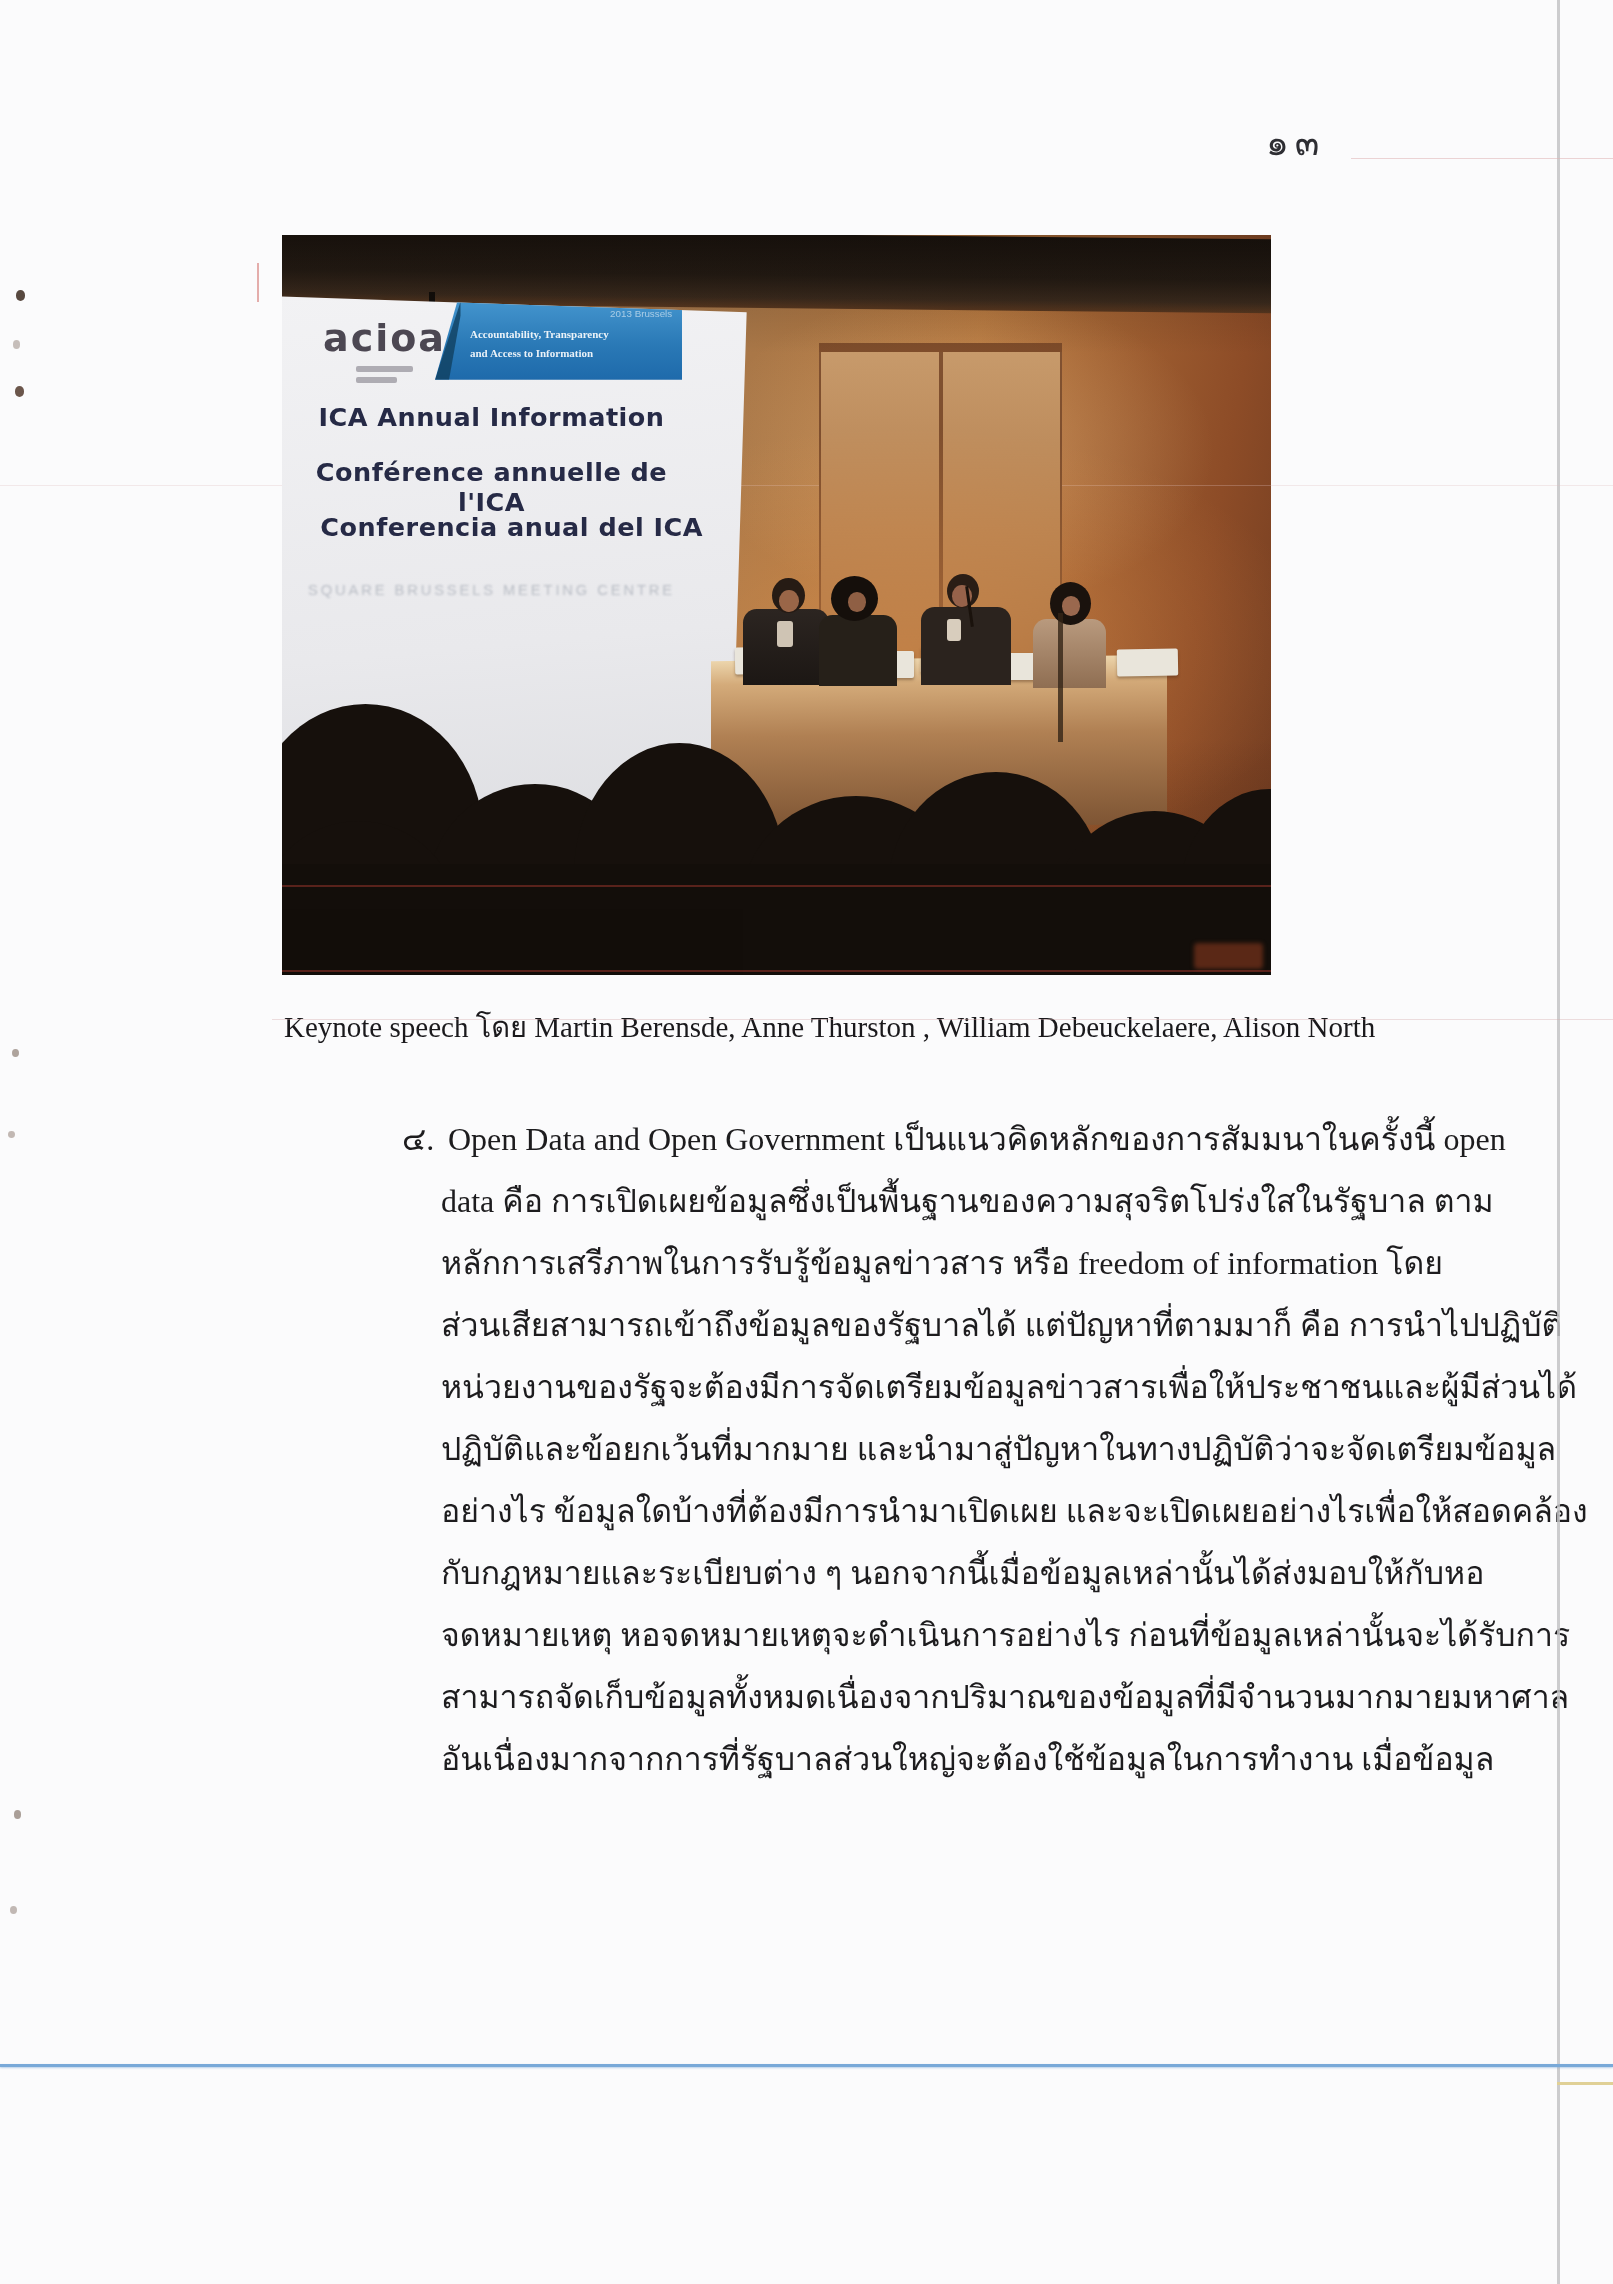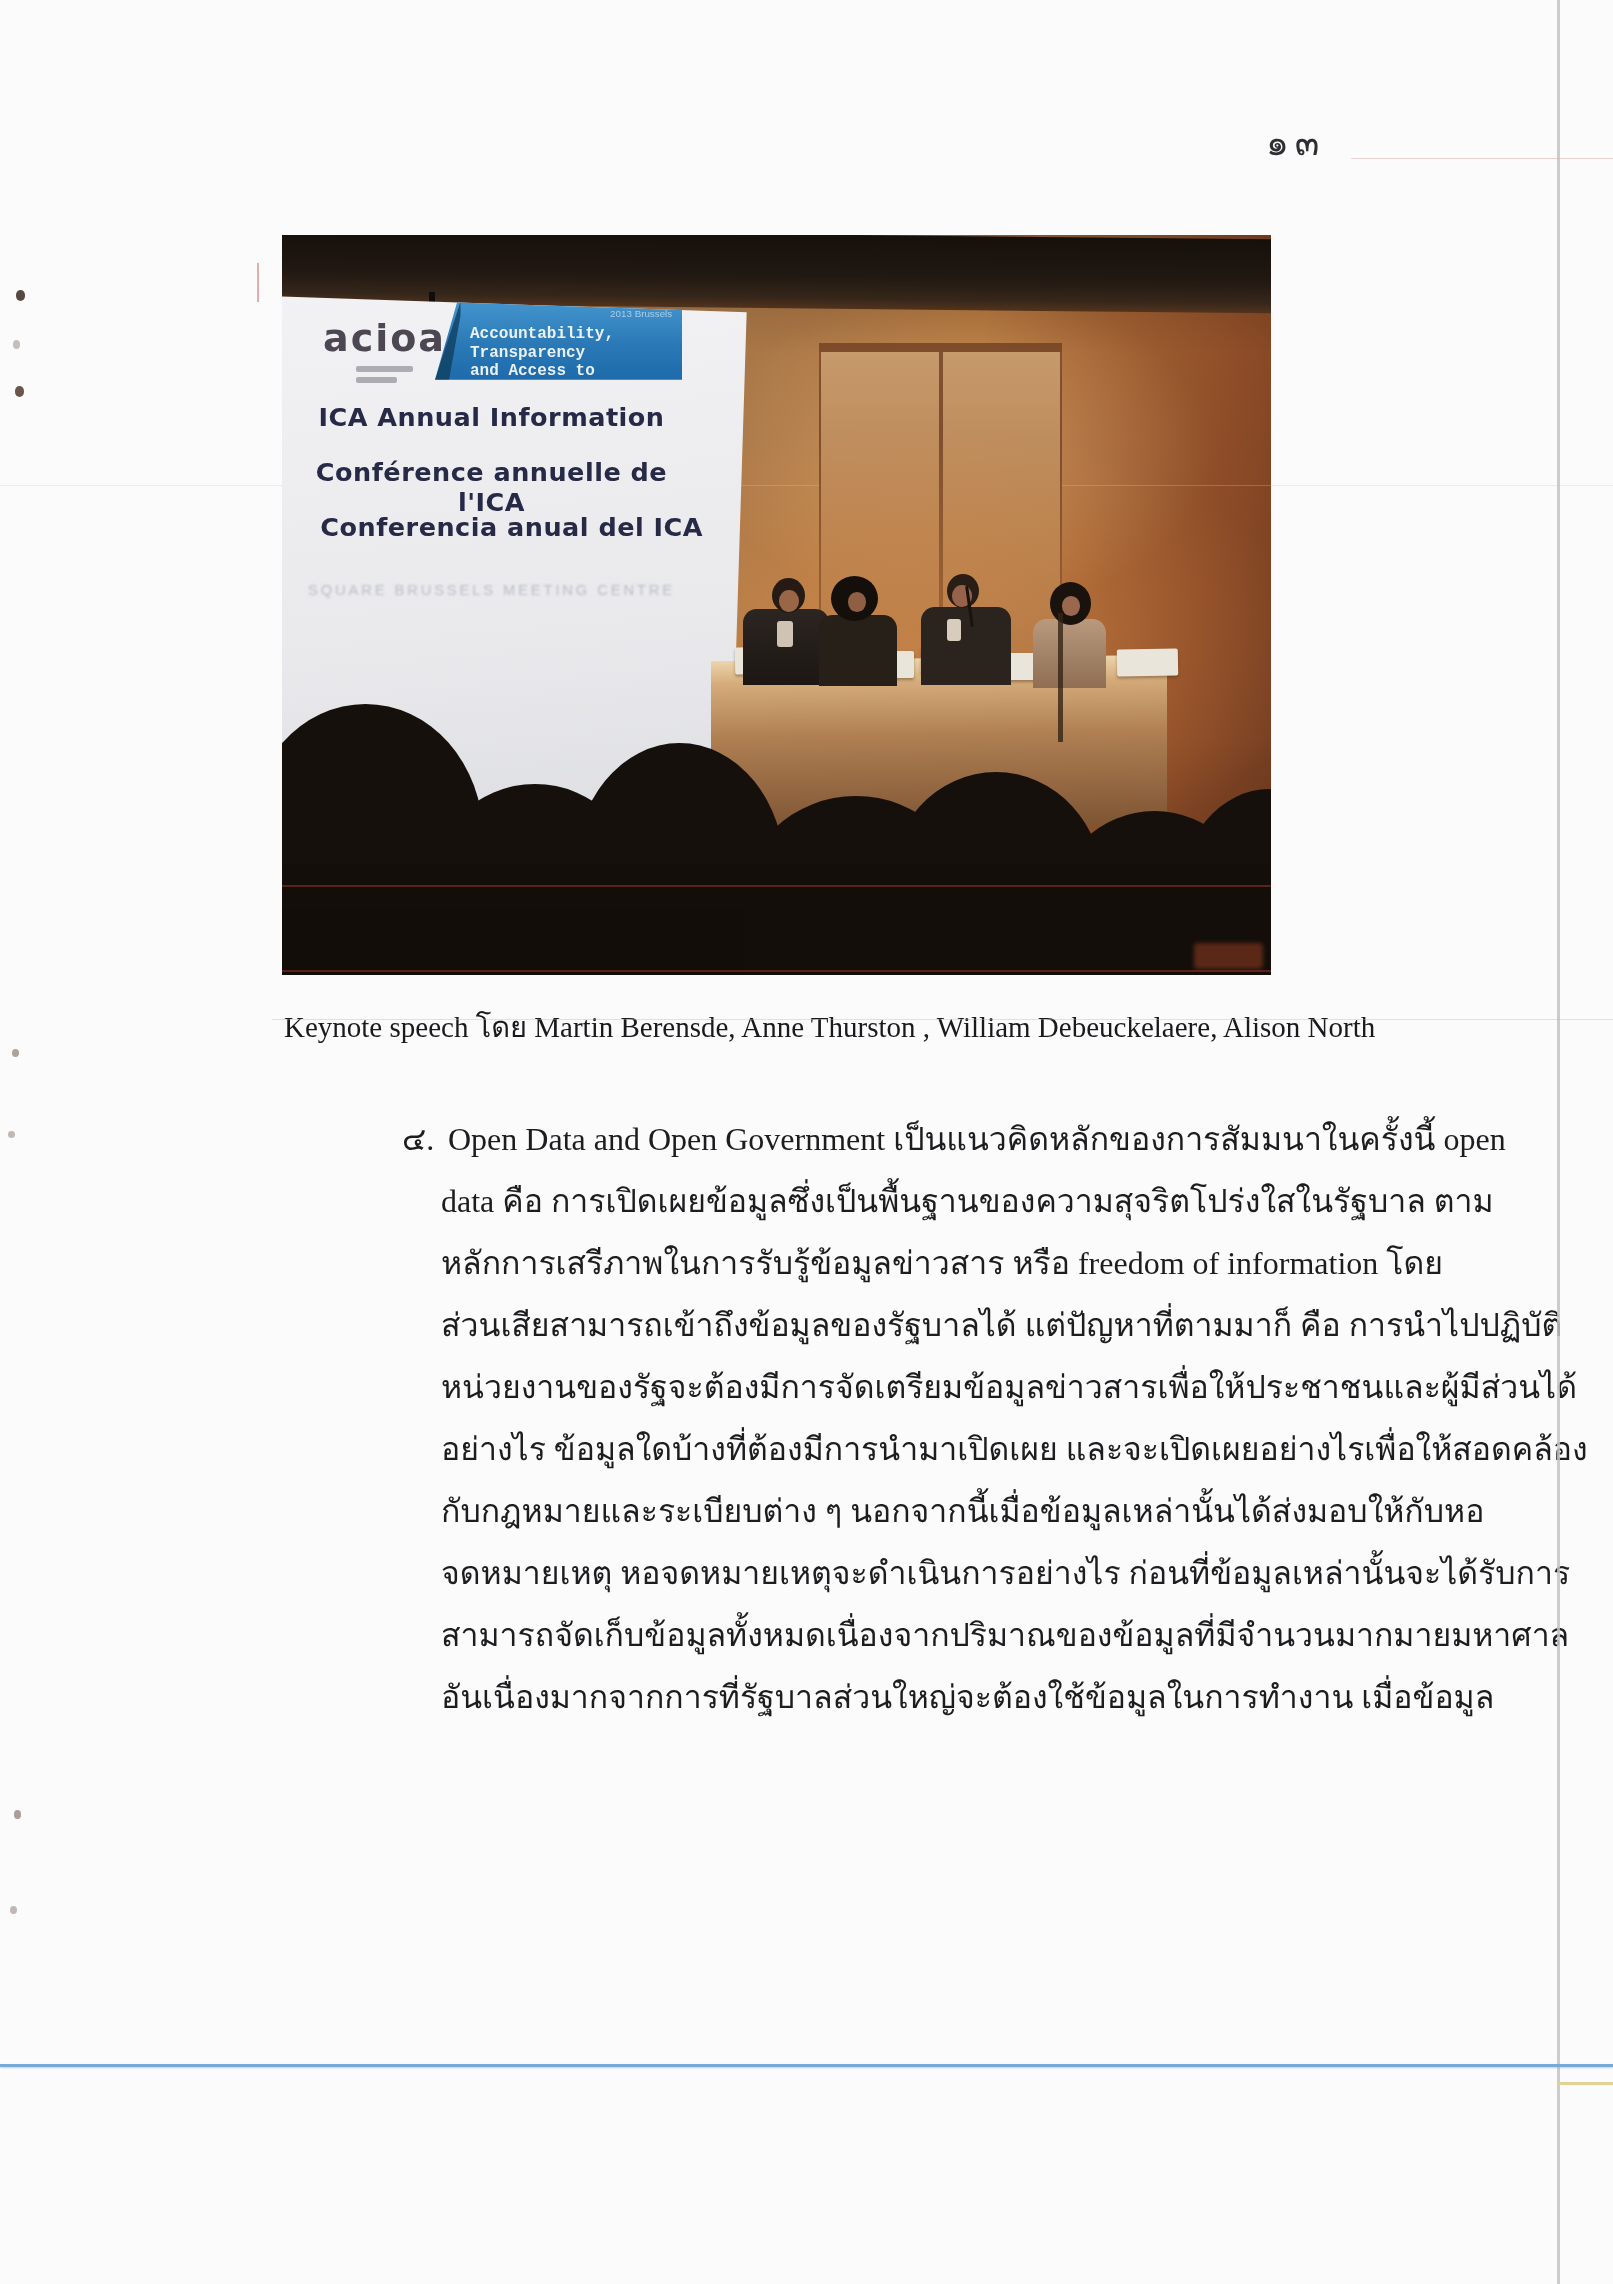--- a/index.html
+++ b/index.html
@@ -55,22 +55,22 @@
   .logo-subtext .bar{height:5.9px;background:#8a8790;opacity:.65;margin-bottom:4.9px;border-radius:2px;}
   .logo-subtext .b1{width:57px;}
   .logo-subtext .b2{width:41px;}
   .banner{position:absolute;left:155px;top:11.8px;width:247px;height:78px;
     background:linear-gradient(180deg,#4394cd 0%,#2a79b6 55%,#1e6aab 100%);
     clip-path:polygon(9% 0, 100% 0, 100% 100%, 0 100%);}
   .banner-edge{position:absolute;left:0;top:0;width:25.5px;height:100%;background:#10405f;
     clip-path:polygon(100% 0, 0 100%, 55% 100%, 100% 18%);opacity:.8;}
   .banner-top-text{position:absolute;right:9.8px;top:5.9px;font-family:"Liberation Sans",sans-serif;
     font-size:9.8px;color:rgba(255,255,255,.55);filter:blur(0.5px);}
-  .banner-text{position:absolute;left:35px;top:23.5px;font-family:Liberation Mono, monospace;
-    font-weight:bold;font-size:16px;line-height:18.6px;color:rgba(255,255,255,.9);filter:blur(0.5px);}
+  .banner-text{position:absolute;left:35px;top:23.5px;font-family:Liberation Serif, serif;
+    font-weight:bold;font-size:11px;line-height:18.6px;color:rgba(255,255,255,.9);filter:blur(0.5px);}
   .screen-title{position:absolute;left:0;width:423px;text-align:center;
     font-family:"DejaVu Sans",sans-serif;font-weight:bold;font-size:25.5px;color:#262a46;
     letter-spacing:0.5px;filter:blur(0.4px);}
   .st-en{top:112px;}
   .st-fr{top:167px;}
   .st-es{top:222px;text-align:right;}
   .screen-venue{position:absolute;left:0;top:292px;width:423px;text-align:center;
     font-family:"Liberation Sans",sans-serif;font-size:14.7px;letter-spacing:2.9px;
     color:#b9bdc5;filter:blur(0.8px);}
   .table{position:absolute;left:429px;top:423px;width:456px;height:169px;z-index:5;
@@ -202,20 +202,21 @@
   <div class="caption">Keynote speech โดย Martin Berensde, Anne Thurston , William Debeuckelaere, Alison North</div>
 
   <div class="para">
     <div class="pline">
       <span class="pnum">๔.</span><span>Open Data and Open Government  เป็นแนวคิดหลักของการสัมมนาในครั้งนี้   open</span>
     </div>
     <div class="pline indent">data คือ การเปิดเผยข้อมูลซึ่งเป็นพื้นฐานของความสุจริตโปร่งใสในรัฐบาล ตาม</div>
     <div class="pline indent">หลักการเสรีภาพในการรับรู้ข้อมูลข่าวสาร หรือ freedom of  information โดย</div>
     <div class="pline indent">ส่วนเสียสามารถเข้าถึงข้อมูลของรัฐบาลได้ แต่ปัญหาที่ตามมาก็ คือ การนำไปปฏิบัติ</div>
     <div class="pline indent">หน่วยงานของรัฐจะต้องมีการจัดเตรียมข้อมูลข่าวสารเพื่อให้ประชาชนและผู้มีส่วนได้</div>
+    <div class="pline indent">ปฏิบัติและข้อยกเว้นที่มากมาย และนำมาสู่ปัญหาในทางปฏิบัติว่าจะจัดเตรียมข้อมูล</div>
     <div class="pline indent">อย่างไร ข้อมูลใดบ้างที่ต้องมีการนำมาเปิดเผย และจะเปิดเผยอย่างไรเพื่อให้สอดคล้อง</div>
     <div class="pline indent">กับกฎหมายและระเบียบต่าง ๆ นอกจากนี้เมื่อข้อมูลเหล่านั้นได้ส่งมอบให้กับหอ</div>
     <div class="pline indent">จดหมายเหตุ หอจดหมายเหตุจะดำเนินการอย่างไร ก่อนที่ข้อมูลเหล่านั้นจะได้รับการ</div>
     <div class="pline indent">สามารถจัดเก็บข้อมูลทั้งหมดเนื่องจากปริมาณของข้อมูลที่มีจำนวนมากมายมหาศาล</div>
     <div class="pline indent">อันเนื่องมากจากการที่รัฐบาลส่วนใหญ่จะต้องใช้ข้อมูลในการทำงาน  เมื่อข้อมูล</div>
   </div>
 
   <div class="scan-vline"></div>
   <div class="scan-blue-line"></div>
   <div class="scan-yellow-line"></div>

